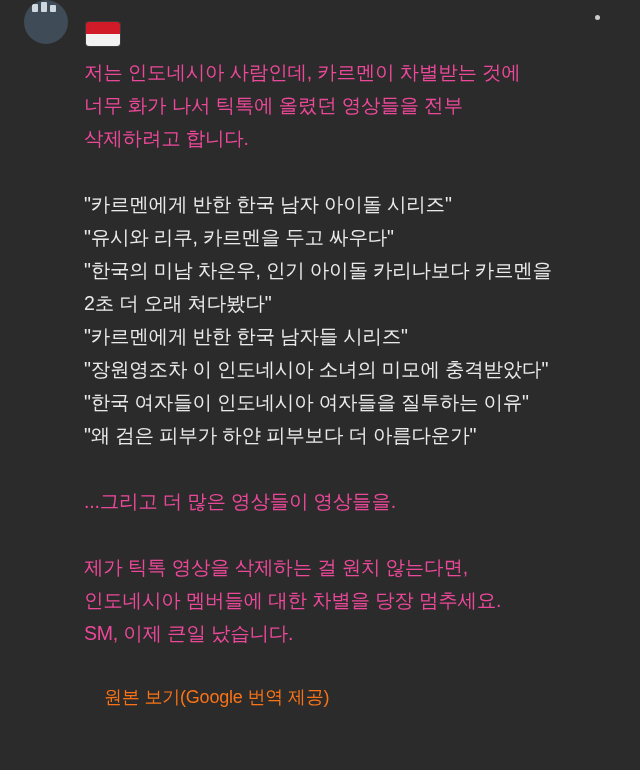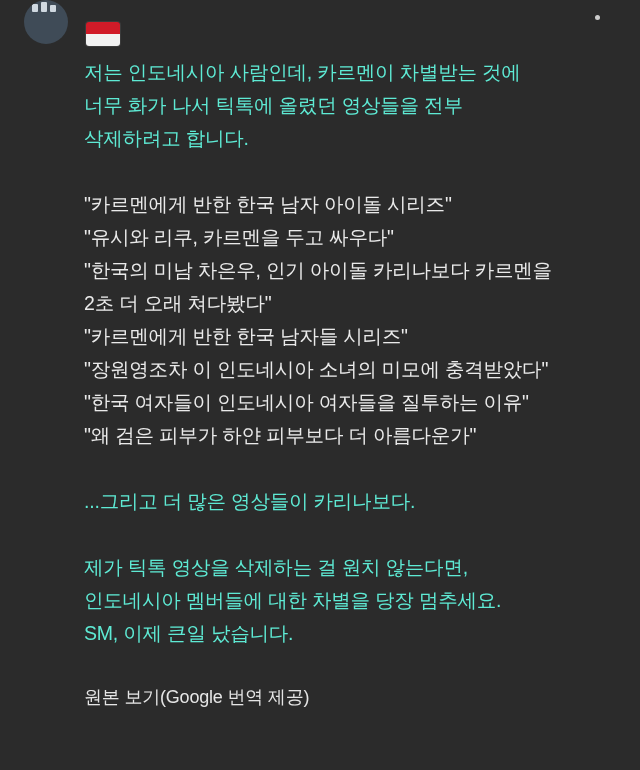--- a/index.html
+++ b/index.html
@@ -94,21 +94,21 @@
     left: 0;
     width: 640px;
     padding: 0 84px 0 84px;
     box-sizing: border-box;
     color: #e9e9e9;
   }
   .para {
     font-size: 19.5px;
     line-height: 33px;
     letter-spacing: -0.2px;
-    color: #5eead4;
+    color: #ec4899;
     margin: 0;
     word-break: keep-all;
   }
   .spacer-lg { height: 33px; }
   .spacer-md { height: 33px; }
 
   .quote-list {
     margin: 0;
     padding: 0;
     list-style: none;
@@ -118,22 +118,23 @@
     line-height: 33px;
     letter-spacing: -0.2px;
     color: #eaeaea;
     margin: 0;
     word-break: keep-all;
   }
 
   .source-line {
     font-size: 18px;
     line-height: 28px;
-    color: #e5e5e5;
+    color: #f97316;
     letter-spacing: -0.2px;
+    margin-left: 20px;
   }
 </style>
 </head>
 <body>
 
 <div class="screen">
 
   <div class="top-strip">
     <div class="avatar">
       <div class="avatar-bars">
@@ -160,21 +161,21 @@
       <li>"유시와 리쿠, 카르멘을 두고 싸우다"</li>
       <li>"한국의 미남 차은우, 인기 아이돌 카리나보다 카르멘을 2초 더 오래 쳐다봤다"</li>
       <li>"카르멘에게 반한 한국 남자들 시리즈"</li>
       <li>"장원영조차 이 인도네시아 소녀의 미모에 충격받았다"</li>
       <li>"한국 여자들이 인도네시아 여자들을 질투하는 이유"</li>
       <li>"왜 검은 피부가 하얀 피부보다 더 아름다운가"</li>
     </ul>
 
     <div class="spacer-md"></div>
 
-    <p class="para">...그리고 더 많은 영상들이 카리나보다.</p>
+    <p class="para">...그리고 더 많은 영상들이 영상들을.</p>
 
     <div class="spacer-md"></div>
 
     <p class="para">제가 틱톡 영상을 삭제하는 걸 원치 않는다면, 인도네시아 멤버들에 대한 차별을 당장 멈추세요.</p>
     <p class="para">SM, 이제 큰일 났습니다.</p>
 
     <div class="spacer-md"></div>
 
     <div class="source-line">원본 보기(Google 번역 제공)</div>
 

